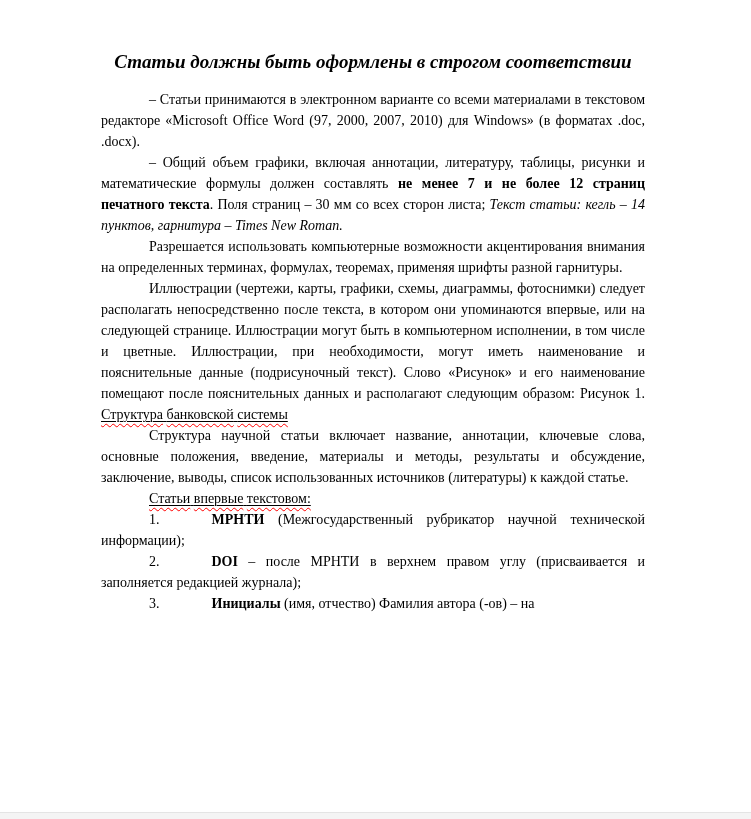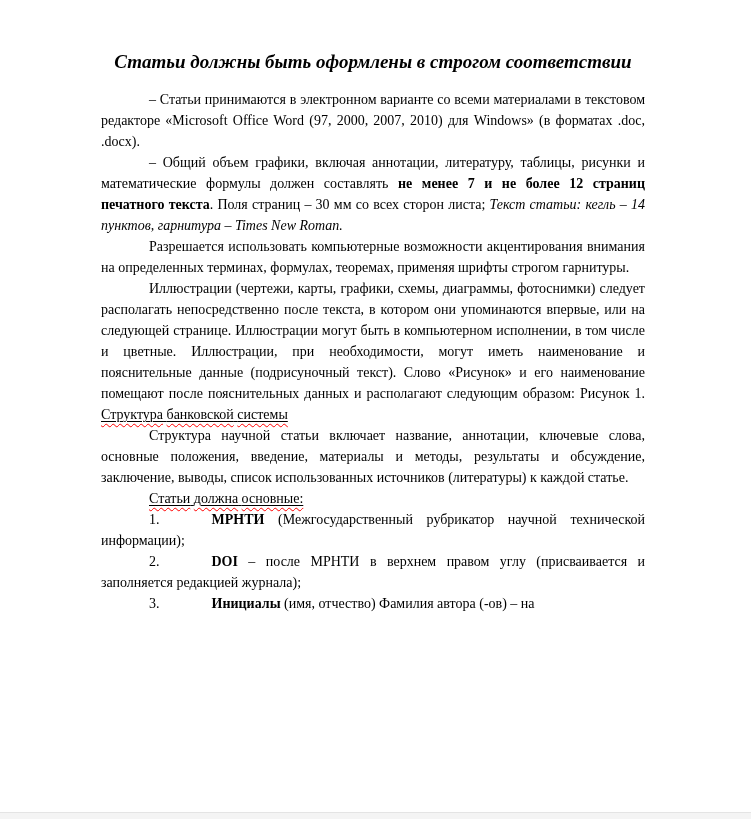--- a/index.html
+++ b/index.html
@@ -74,28 +74,28 @@
 <div class="page">
 
   <div class="doc-title">
     <div>Статьи должны быть оформлены в строгом соответствии</div>
   </div>
 
   <p class="para">– Статьи принимаются в электронном варианте со всеми материалами в текстовом редакторе «Microsoft Office Word (97, 2000, 2007, 2010) для Windows» (в форматах .doc, .docx).</p>
 
   <p class="para"><span>– Общий объем графики, включая аннотации, литературу, таблицы, рисунки и математические формулы должен составлять </span><b>не менее 7 и не более 12 страниц печатного текста</b><span>. Поля страниц – 30 мм со всех сторон листа; </span><i>Текст статьи: кегль – 14 пунктов, гарнитура – Times New Roman.</i></p>
 
-  <p class="para">Разрешается использовать компьютерные возможности акцентирования внимания на определенных терминах, формулах, теоремах, применяя шрифты строгом гарнитуры.</p>
+  <p class="para">Разрешается использовать компьютерные возможности акцентирования внимания на определенных терминах, формулах, теоремах, применяя шрифты разной гарнитуры.</p>
 
   <p class="para"><span>Иллюстрации (чертежи, карты, графики, схемы, диаграммы, фотоснимки) следует располагать непосредственно  после текста, в котором они упоминаются впервые, или на следующей странице. Иллюстрации могут быть в компьютерном исполнении, в том числе и цветные. Иллюстрации, при необходимости, могут иметь наименование и пояснительные данные (подрисуночный текст). Слово «Рисунок» и его наименование помещают после пояснительных данных и располагают следующим образом: Рисунок 1. </span><span class="u"><span class="sq">Структура</span> <span class="sq">банковской</span> <span class="sq">системы</span></span></p>
 
 
   <p class="para">Структура научной статьи включает название, аннотации, ключевые слова, основные положения, введение, материалы и методы, результаты и обсуждение, заключение, выводы, список использованных источников (литературы) к каждой статье.</p>
 
-  <p class="para"><span class="u"><span class="sq">Статьи</span> <span class="sq">должна</span> <span class="sq">основные:</span></span></p>
+  <p class="para"><span class="u"><span class="sq">Статьи</span> <span class="sq">впервые</span> <span class="sq">текстовом:</span></span></p>
 
   <p class="para li"><span class="num">1.</span><span class="tab"></span><b>МРНТИ</b><span> (Межгосударственный рубрикатор научной технической информации);</span></p>
 
   <p class="para li"><span class="num">2.</span><span class="tab"></span><b>DOI</b><span> – после МРНТИ в верхнем правом углу (присваивается и заполняется редакцией журнала);</span></p>
 
   <p class="para li"><span class="num">3.</span><span class="tab"></span><b>Инициалы</b><span> (имя, отчество) Фамилия автора (-ов) – на</span></p>
 
 </div>
 
 <div class="bottom-strip"></div>

